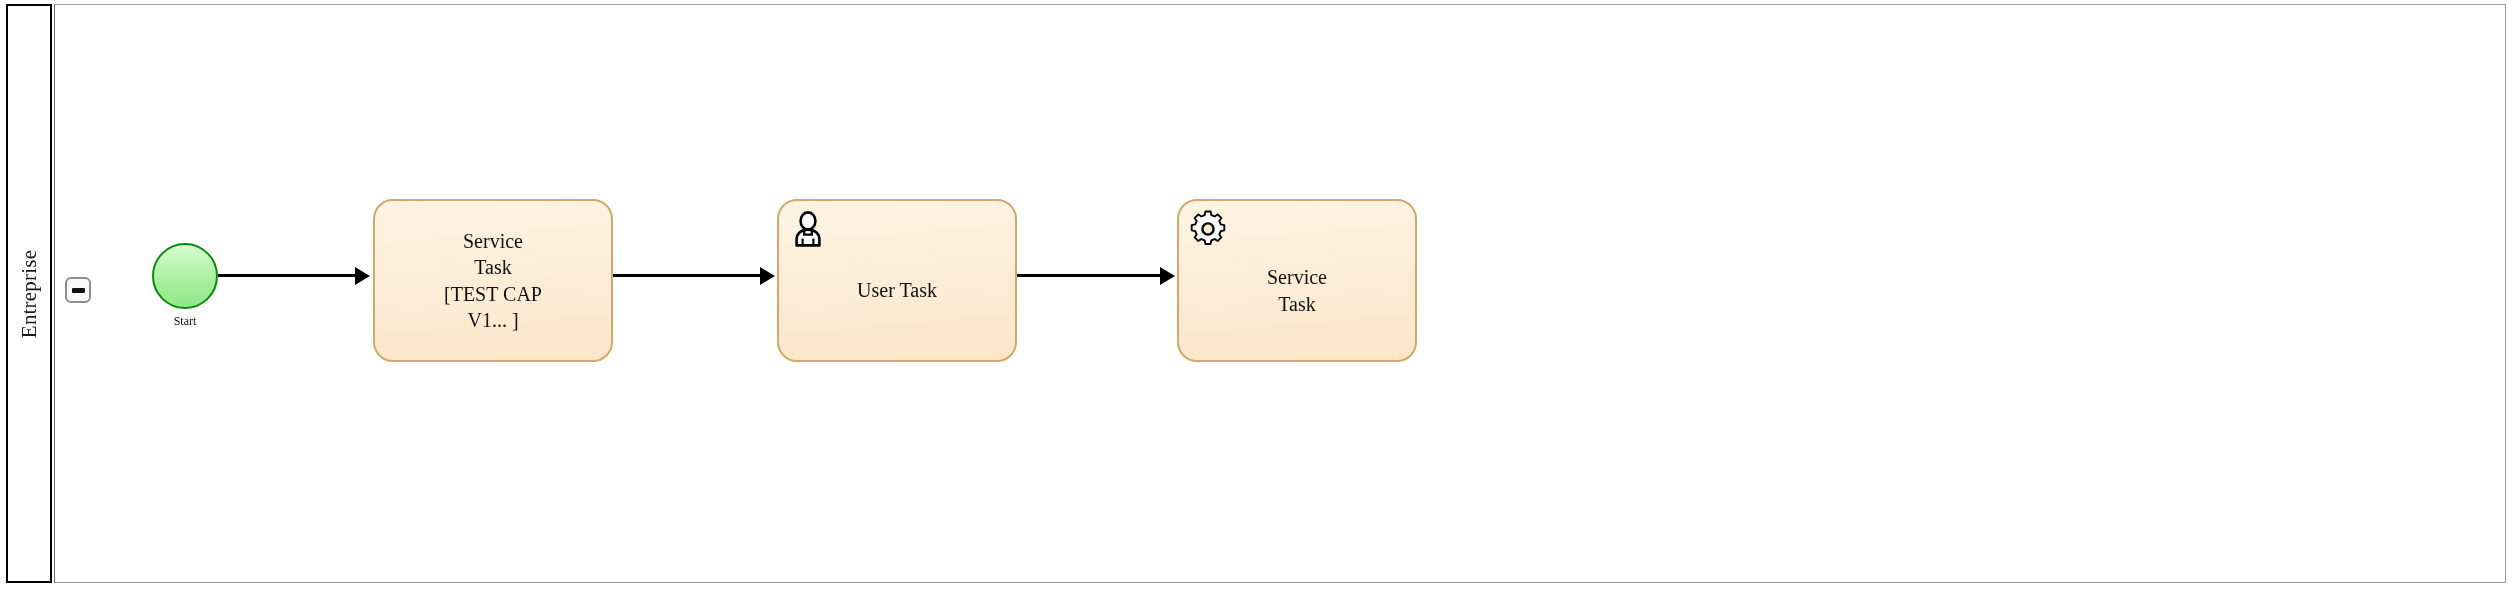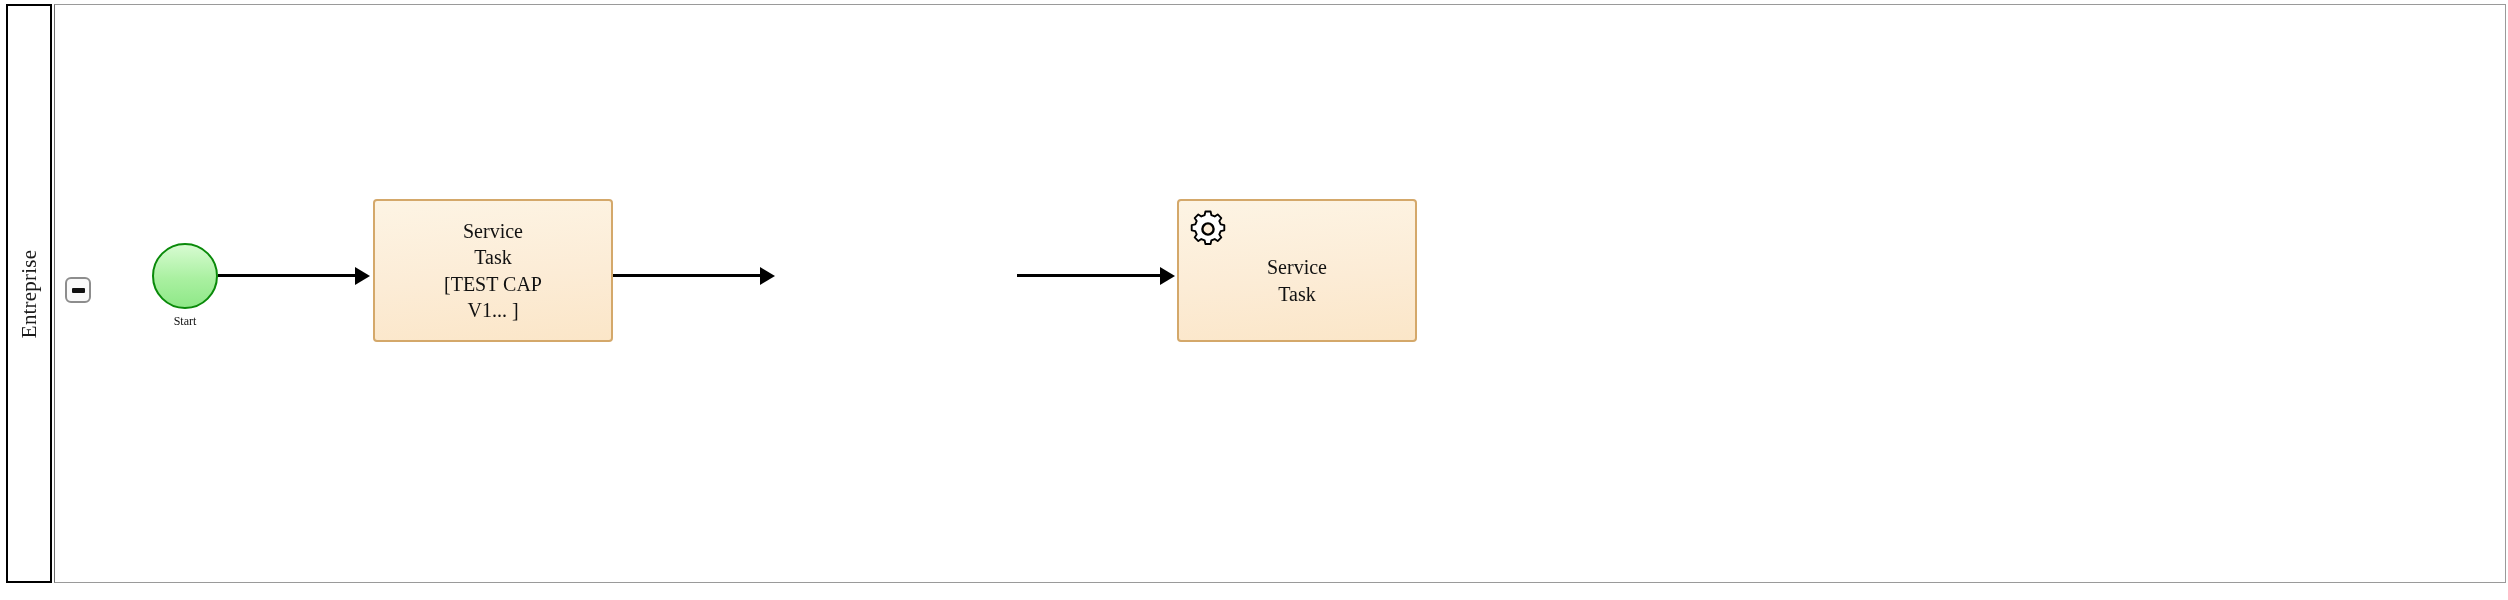--- a/index.html
+++ b/index.html
@@ -110,24 +110,24 @@
     text-align: center;
     font-size: 12px;
     color: #111111;
     white-space: nowrap;
   }
 
   
   .task {
     position: absolute;
     width: 240px;
-    height: 143px;
+    height: 163px;
     box-sizing: border-box;
     border: 2px solid #d4a86a;
-    border-radius: 4px;
+    border-radius: 20px;
     background: linear-gradient(175deg, #fdf4e4 0%, #fcecd6 55%, #fbe6c8 100%);
     box-shadow: 0 0 0 0 rgba(0,0,0,0);
   }
   .task-1 { left: 373px; top: 199px; }
   .task-2 { left: 777px; top: 199px; }
   .task-3 { left: 1177px; top: 199px; }
 
   .task-label {
     position: absolute;
     left: 0;
@@ -209,20 +209,41 @@
   <div class="task task-1">
     <div class="task-label">Service
 Task
 [TEST CAP
 V1... ]</div>
   </div>
 
   <div class="flow flow-2"></div>
   <div class="flow-arrow arrow-2"></div>
 
+  <div class="task task-2">
+    <span class="task-icon">
+      <svg viewBox="0 0 40 40" width="40" height="40" aria-hidden="true">
+        <g fill="#ffffff" stroke="#000000" stroke-width="2.6" stroke-linejoin="round" stroke-linecap="round">
+          <ellipse cx="20" cy="12" rx="7.4" ry="8.6"></ellipse>
+          <path d="M20 20.6
+                   C 13.4 20.6 8.6 24.4 8.6 30.2
+                   L 8.6 36.4
+                   L 31.4 36.4
+                   L 31.4 30.2
+                   C 31.4 24.4 26.6 20.6 20 20.6 Z"></path>
+        </g>
+        <g fill="none" stroke="#000000" stroke-width="2.2" stroke-linecap="round">
+          <path d="M16.2 21.4 L16.2 25.6 L23.8 25.6 L23.8 21.4"></path>
+          <path d="M14.6 30.6 L14.6 36.2"></path>
+          <path d="M25.4 30.6 L25.4 36.2"></path>
+        </g>
+      </svg>
+    </span>
+    <div class="task-label has-icon">User Task</div>
+  </div>
 
   <div class="flow flow-3"></div>
   <div class="flow-arrow arrow-3"></div>
 
   <div class="task task-3">
     <span class="task-icon">
       <svg viewBox="0 0 40 40" width="40" height="40" aria-hidden="true">
         <g transform="translate(20,20)">
           <path fill="#ffffff" stroke="#000000" stroke-width="2.4" stroke-linejoin="round" d="M -3.3 -15.2
                    L 3.3 -15.2

